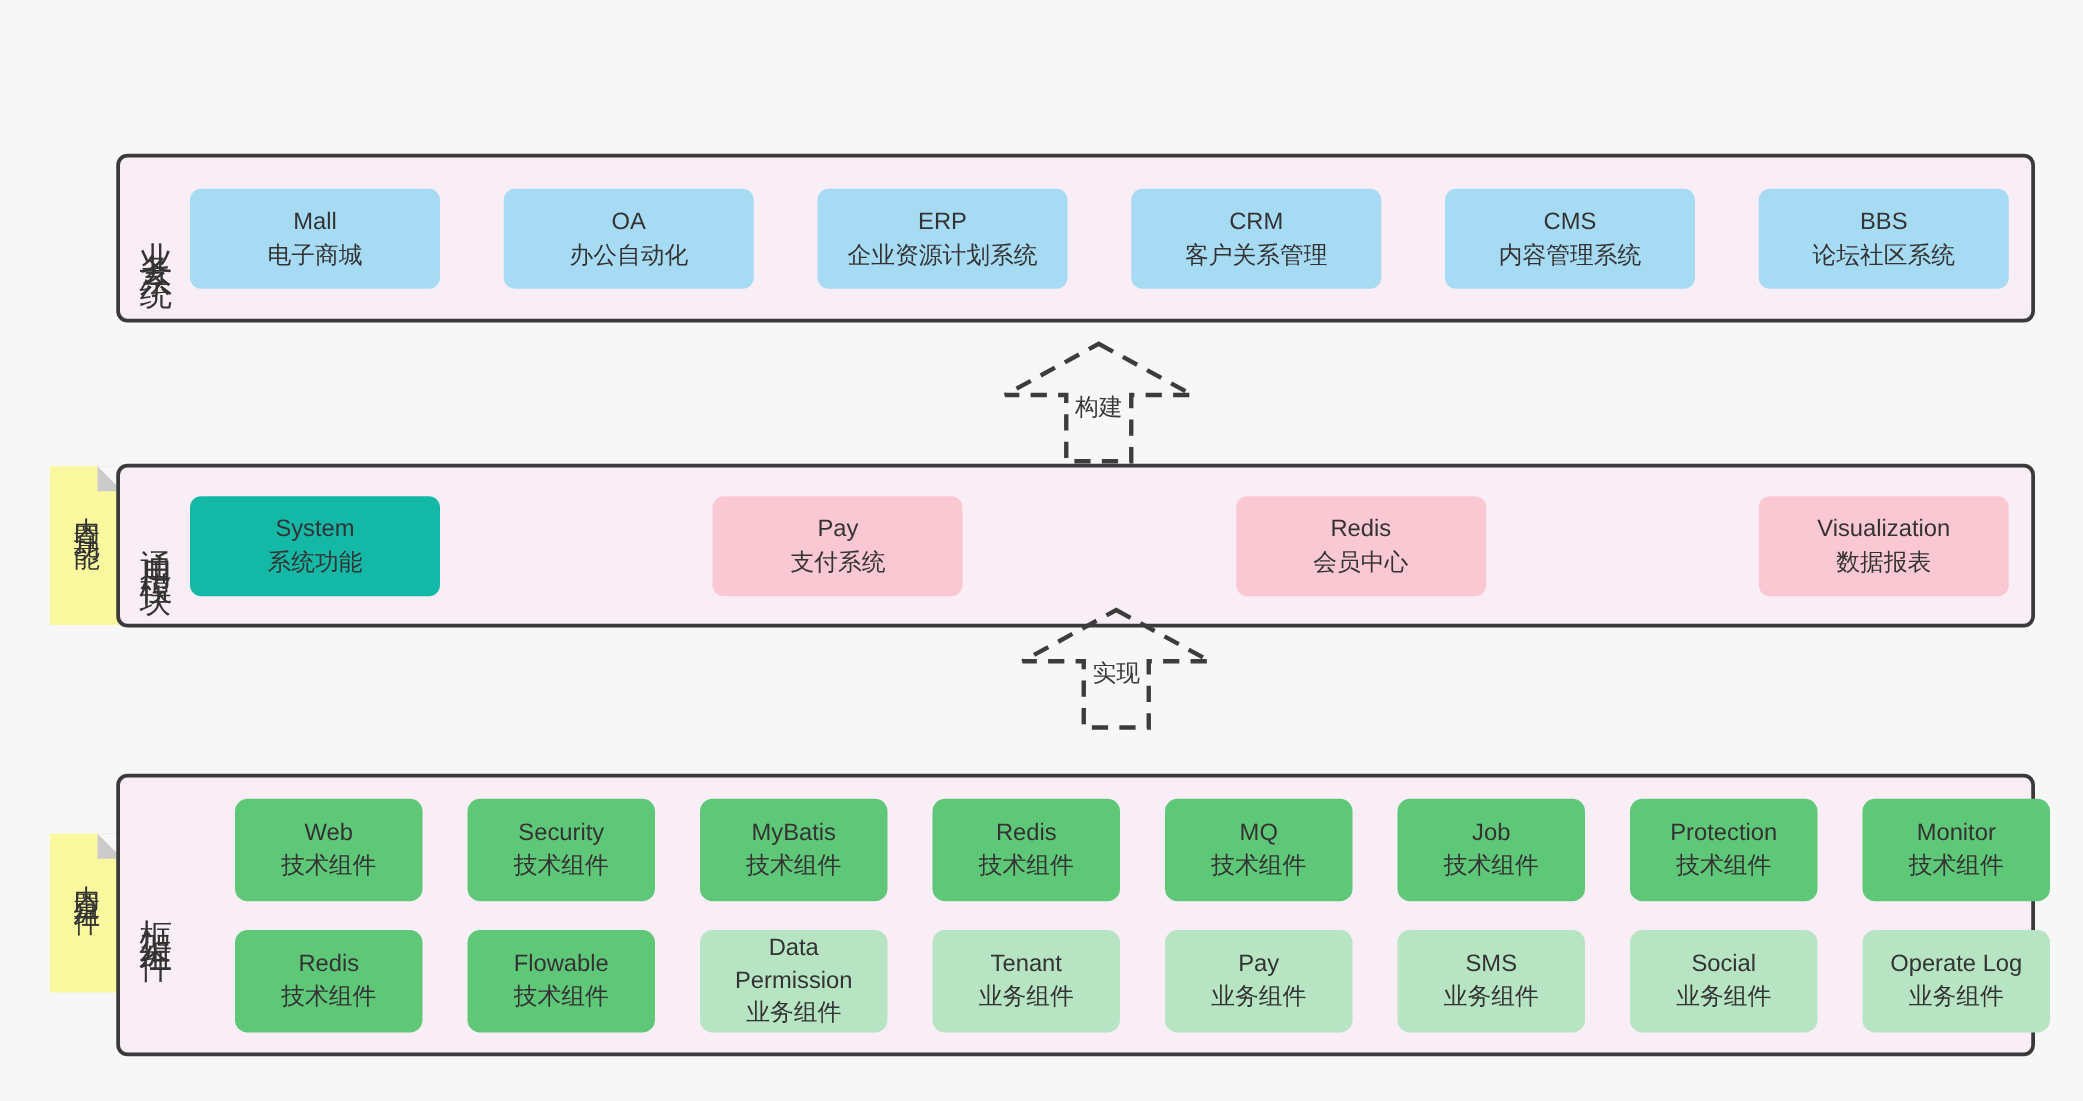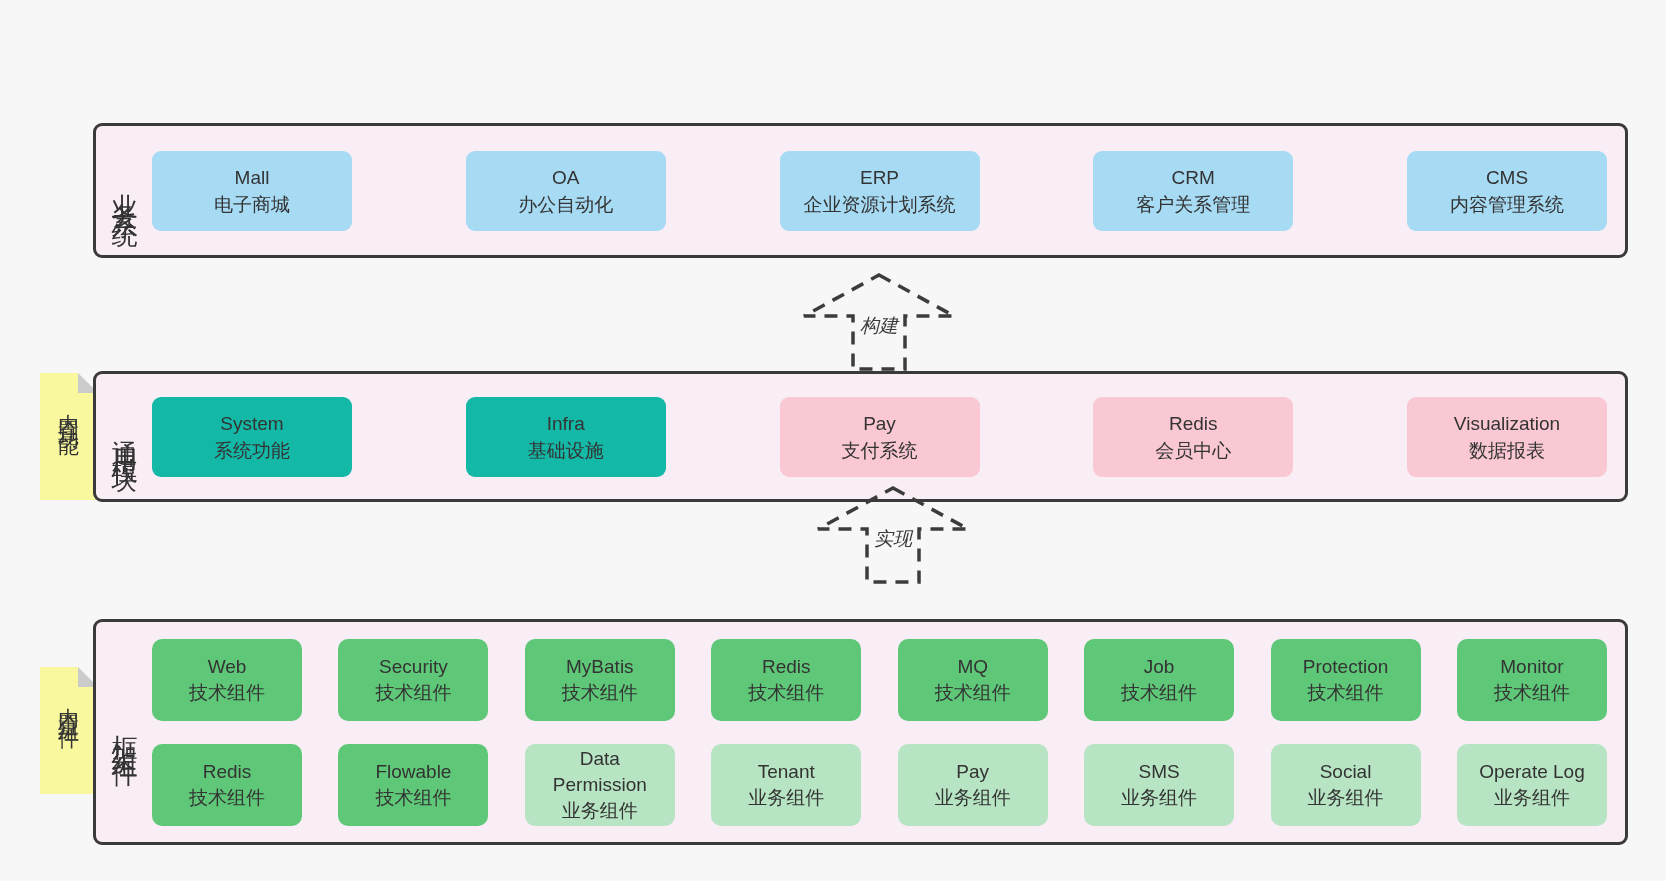--- a/index.html
+++ b/index.html
@@ -86,20 +86,21 @@
     padding: 0 10px;
     border-radius: 10px;
     display: flex;
     flex-direction: column;
     justify-content: center;
     align-items: center;
     text-align: center;
     font-size: 19px;
     line-height: 26px;
     color: #333;
+    margin-left: 36px;
   }
   .green      { background: #5fc878; }
   .lightgreen { background: #b7e4c2; }
 
   
   .note {
     position: absolute;
     left: 40px;
     width: 58px;
     height: 127px;
@@ -123,21 +124,21 @@
   .note-text {
     writing-mode: vertical-lr;
     text-orientation: upright;
     font-size: 21px;
     letter-spacing: 7px;
     line-height: 1;
     color: #333;
   }
 
   
-  .arrow { position: absolute; width: 168px; height: 100px; font-style: italic; }
+  .arrow { position: absolute; width: 168px; height: 100px; }
   .arrow1 { left: 795px; top: 272px; }
   .arrow2 { left: 809px; top: 485px; }
   .arrow svg { display: block; width: 168px; height: 100px; }
   .arrow-label-wrap {
     position: absolute;
     left: 0; right: 0; top: 40px;
     text-align: center;
   }
   .arrow-label {
     display: inline-block;
@@ -168,20 +169,24 @@
         <div>企业资源计划系统</div>
       </div>
       <div class="box blue">
         <div>CRM</div>
         <div>客户关系管理</div>
       </div>
       <div class="box blue">
         <div>CMS</div>
         <div>内容管理系统</div>
       </div>
+      <div class="box blue">
+        <div>BBS</div>
+        <div>论坛社区系统</div>
+      </div>
     </div>
   </div>
 
   <div class="arrow arrow1">
     <svg viewBox="0 0 168 100">
       <polygon points="84,3 159,44 110,44 110,97 58,97 58,44 9,44" fill="none" stroke="#3c3c3c" stroke-width="3.5" stroke-dasharray="13 9" stroke-linejoin="miter"></polygon>
     </svg>
     <div class="arrow-label-wrap">
       <span class="arrow-label">构建</span>
     </div>
@@ -191,24 +196,20 @@
     <div class="note-text">内置功能</div>
   </div>
 
   <div class="layer layer2">
     <div class="layer-label">通用模块</div>
     <div class="boxes">
       <div class="box red">
         <div>System</div>
         <div>系统功能</div>
       </div>
-      <div class="box red">
-        <div>Infra</div>
-        <div>基础设施</div>
-      </div>
       <div class="box pink">
         <div>Pay</div>
         <div>支付系统</div>
       </div>
       <div class="box pink">
         <div>Redis</div>
         <div>会员中心</div>
       </div>
       <div class="box pink">
         <div>Visualization</div>

